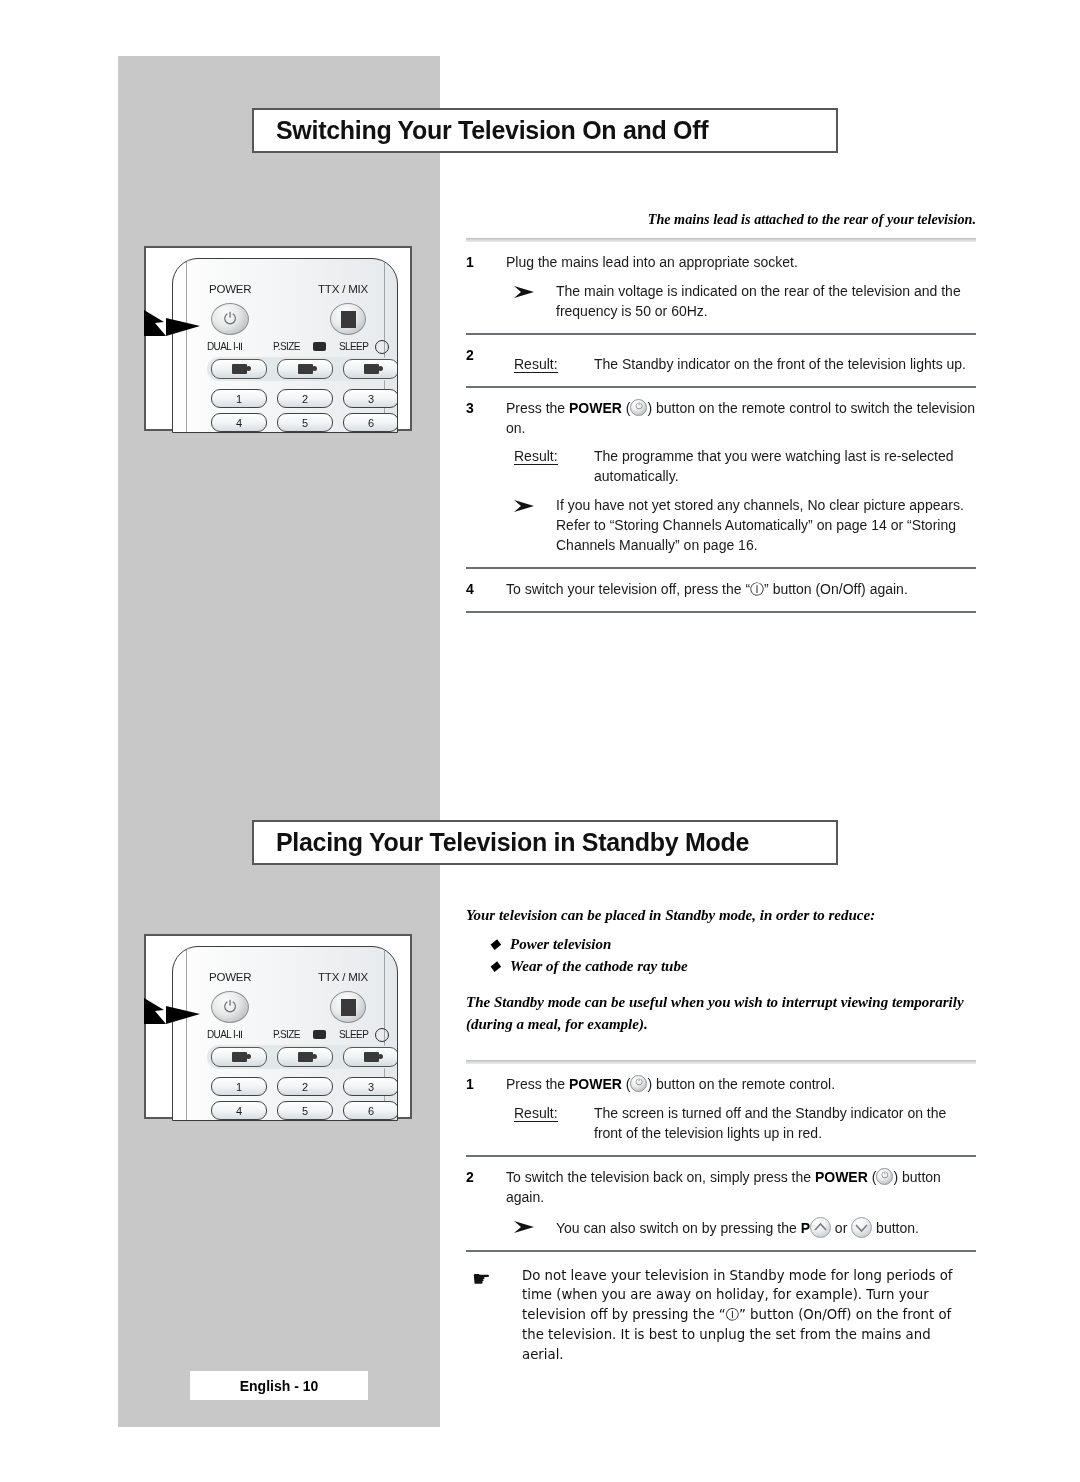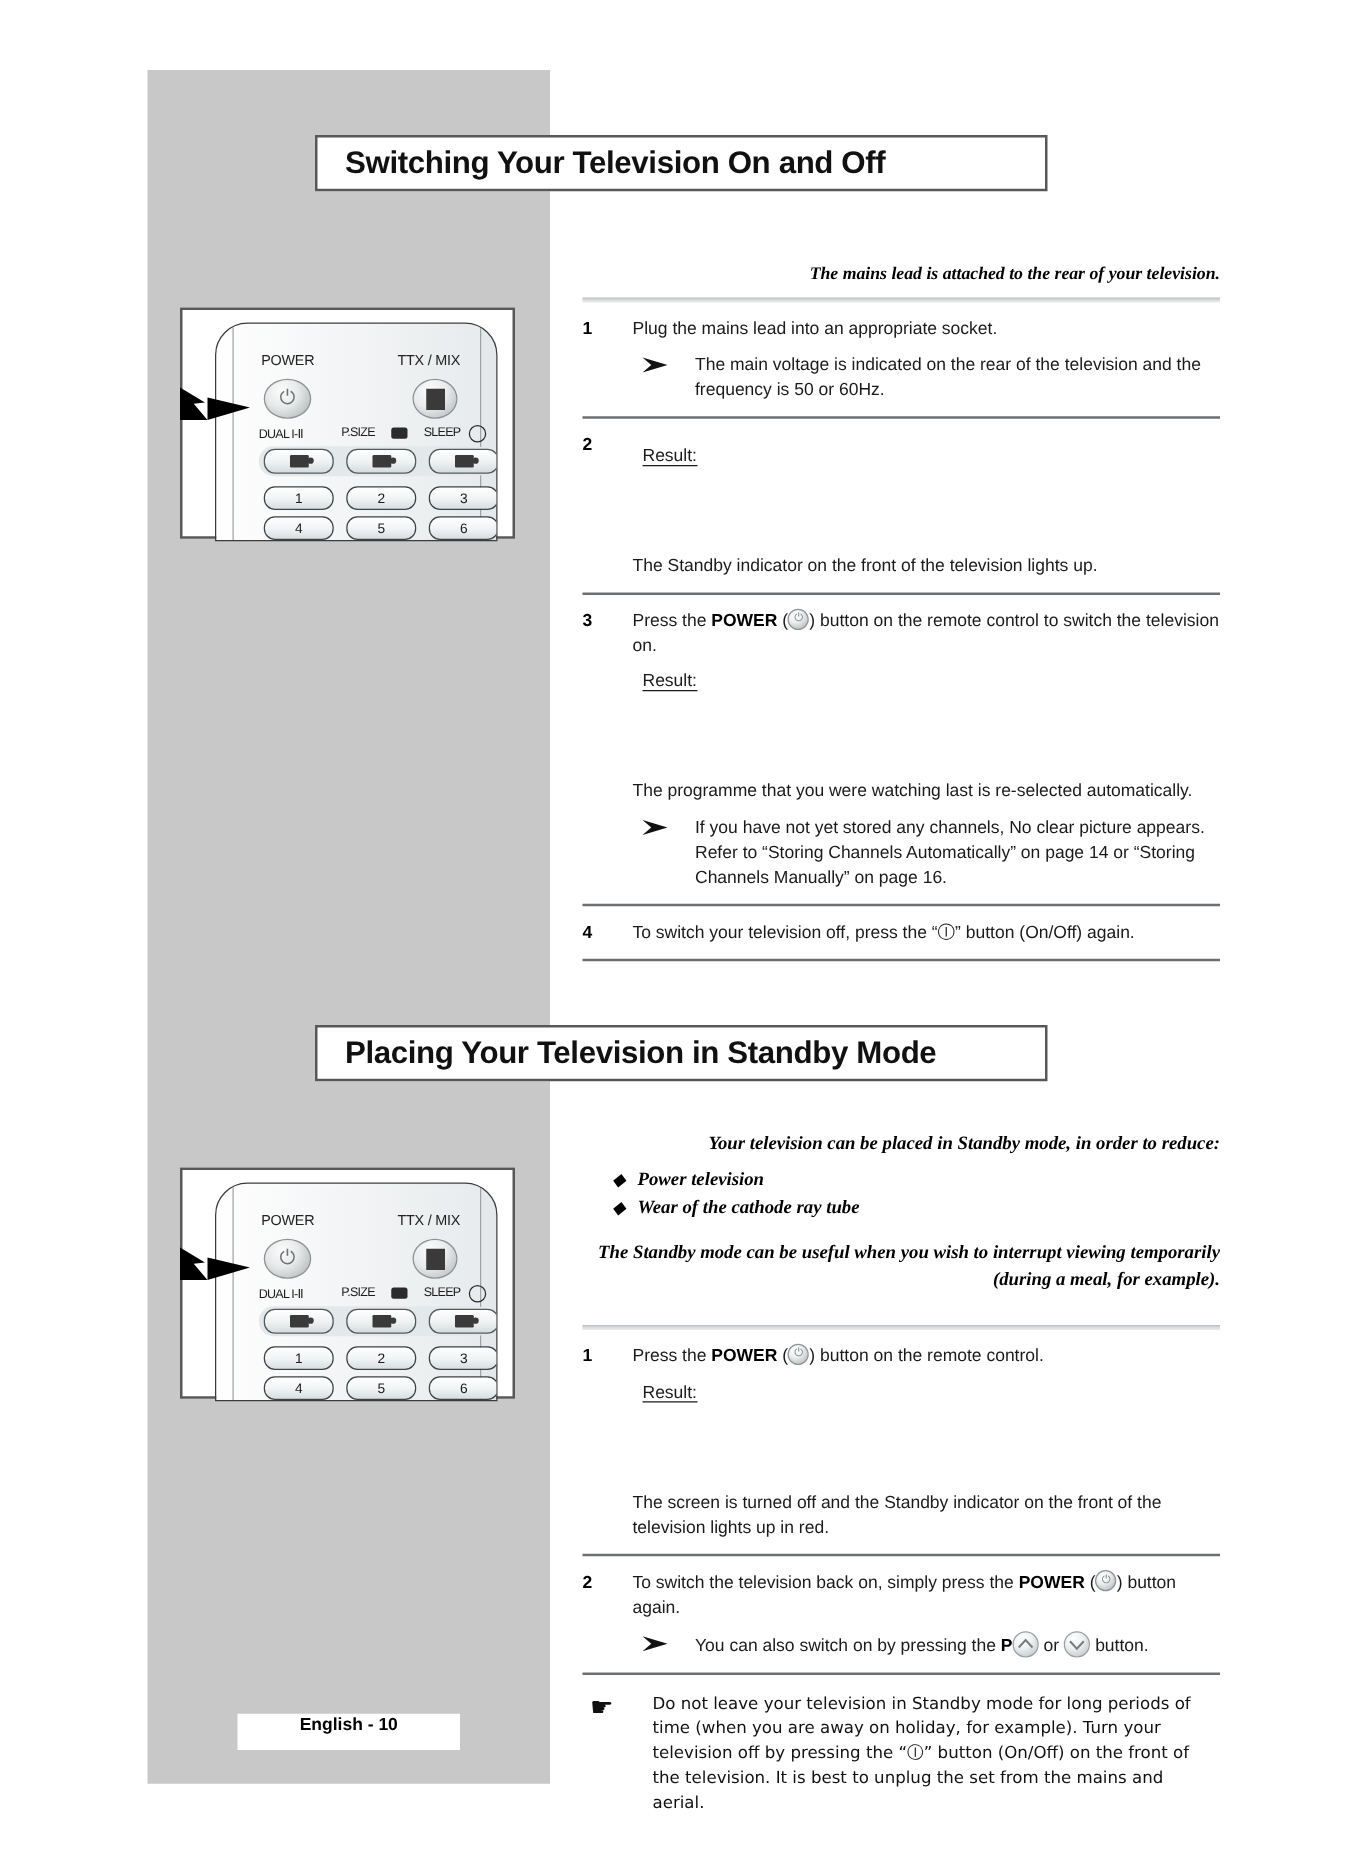--- a/index.html
+++ b/index.html
@@ -98,21 +98,21 @@
   }
   .rule-light{height:4px;background:linear-gradient(180deg,#b9bcbe 0%,#d9dbdc 50%,#eceded 100%);margin:9px 0 0 0;}
   .rule-dark{height:2px;background:#6d7072;margin:0;}
 
   .step{display:flex;padding:11px 0 0 0;}
   .step-num{width:40px;flex:0 0 40px;font-size:14px;font-weight:bold;color:#000;padding-top:1px;}
   .step-body{flex:1;font-size:14px;color:#1a1a1a;line-height:1.42;}
   .sub{display:flex;margin-top:9px;}
   .sub-mark{width:42px;flex:0 0 42px;display:flex;justify-content:flex-start;padding-left:8px;padding-top:3px;}
   .sub-text{flex:1;font-size:14px;color:#1a1a1a;line-height:1.42;}
-  .res{display:flex;margin-top:9px;flex-direction:column;}
+  .res{display:flex;margin-top:9px;}
   .res-lbl{width:88px;flex:0 0 88px;font-size:14px;color:#1a1a1a;padding-left:8px;box-sizing:border-box;}
   .res-lbl span{border-bottom:1px solid #1a1a1a;}
   .res-text{flex:1;font-size:14px;color:#1a1a1a;line-height:1.42;}
   .pad-b{padding-bottom:11px;}
 
   b.bold{font-weight:bold;color:#000;}
 
   
   .ic-pwr{
     display:inline-block;width:15px;height:15px;border-radius:50%;vertical-align:-3px;
@@ -126,35 +126,35 @@
   .ic-chev{
     display:inline-block;width:19px;height:19px;border-radius:50%;vertical-align:-5px;
     background:radial-gradient(circle at 36% 26%, #ffffff 0%, #eef0f1 42%, #ccd1d3 78%, #aeb4b6 100%);
     border:1px solid #9aa0a2;position:relative;
   }
   .ic-chev svg{position:absolute;left:3px;top:4px;}
 
   
   .sb-intro{
     font-family:"Liberation Serif", serif;font-size:15px;font-weight:bold;font-style:italic;
-    color:#000;line-height:1.45;text-align:right;
+    color:#000;line-height:1.45;
   }
   .sb-bullets{margin:9px 0 0 0;}
   .sb-bullet{display:flex;font-family:"Liberation Serif", serif;font-size:15px;font-weight:bold;font-style:italic;margin-top:5px;}
   .sb-dia{width:44px;flex:0 0 44px;text-align:left;padding-left:24px;box-sizing:border-box;font-size:13px;}
 
   
   .note{display:flex;padding-top:14px;}
   .note-mark{width:50px;flex:0 0 50px;font-size:21px;line-height:1;padding-left:6px;padding-top:2px;color:#111;}
   .note-text{flex:1;font-family:"DejaVu Sans", sans-serif;font-size:13.3px;color:#111;line-height:1.5;}
 
   
   .footer{
     position:absolute;left:190px;top:1371px;width:178px;height:29px;
-    background:#ffffff;display:flex;align-items:flex-start;justify-content:center;
+    background:#ffffff;display:flex;align-items:center;justify-content:center;
     font-size:14px;font-weight:bold;color:#000;
   }
 </style>
 </head>
 <body>
 
 <div class="page">
 
   <div class="grey-panel"></div>
 

